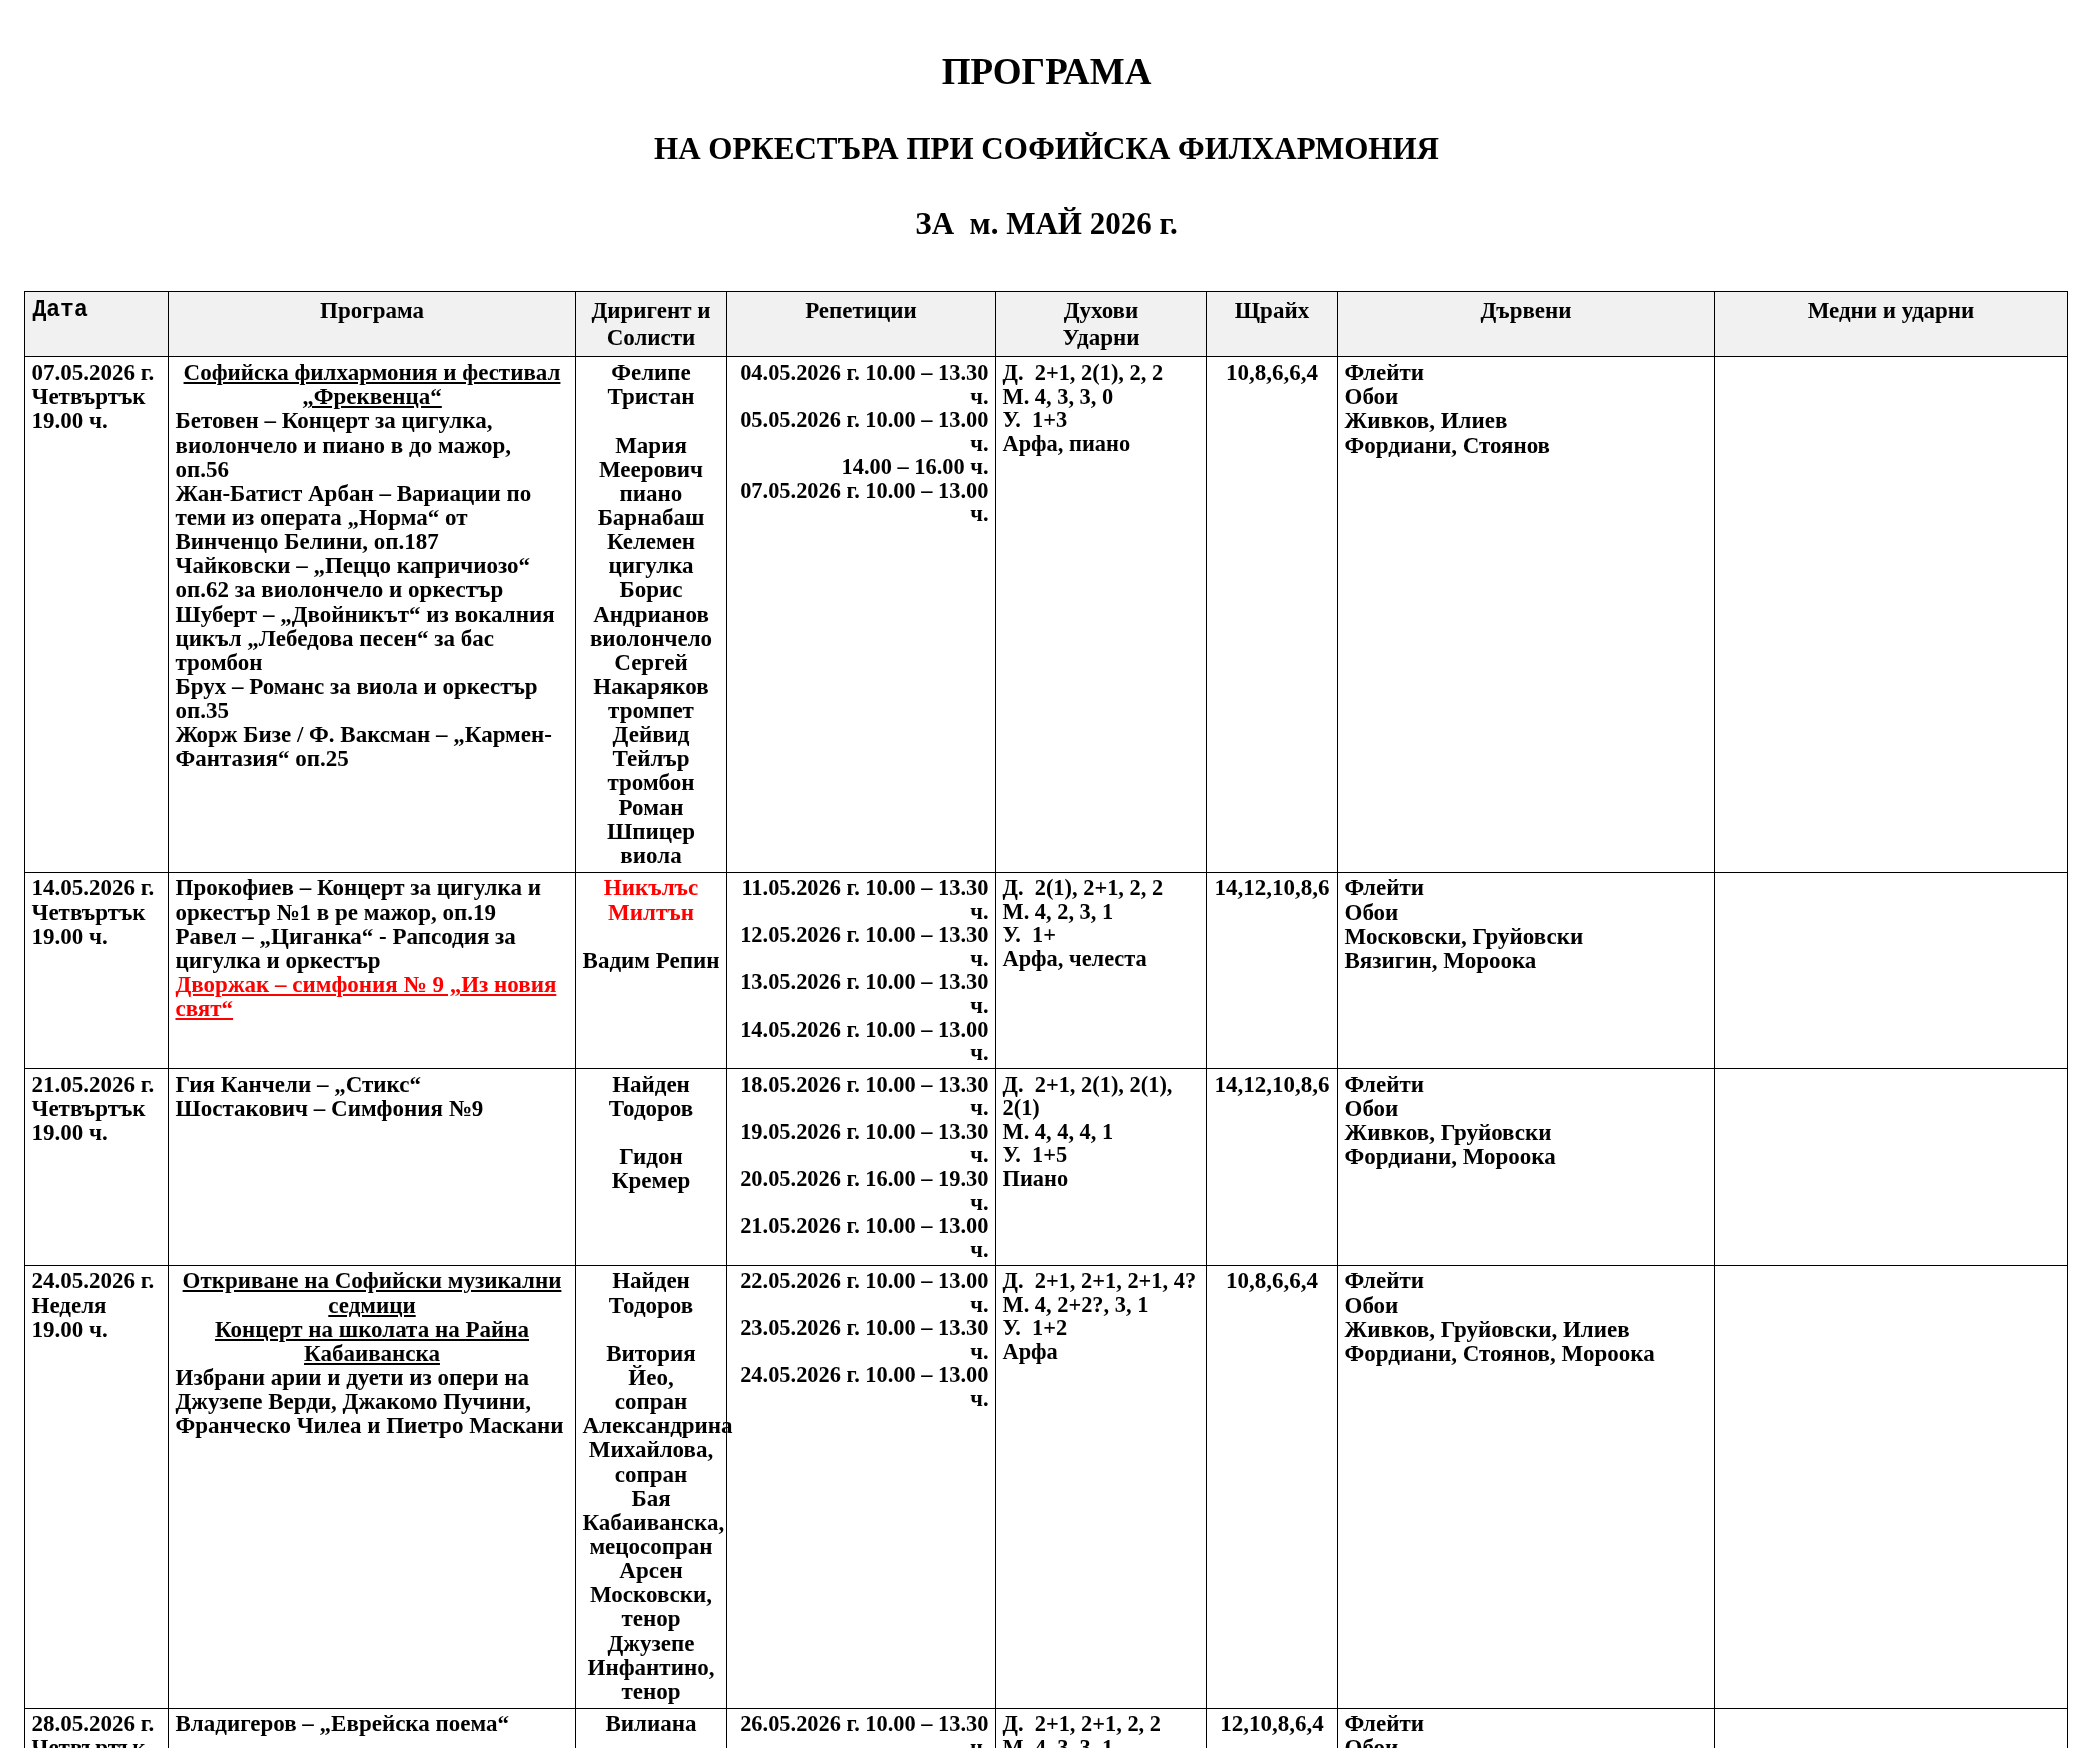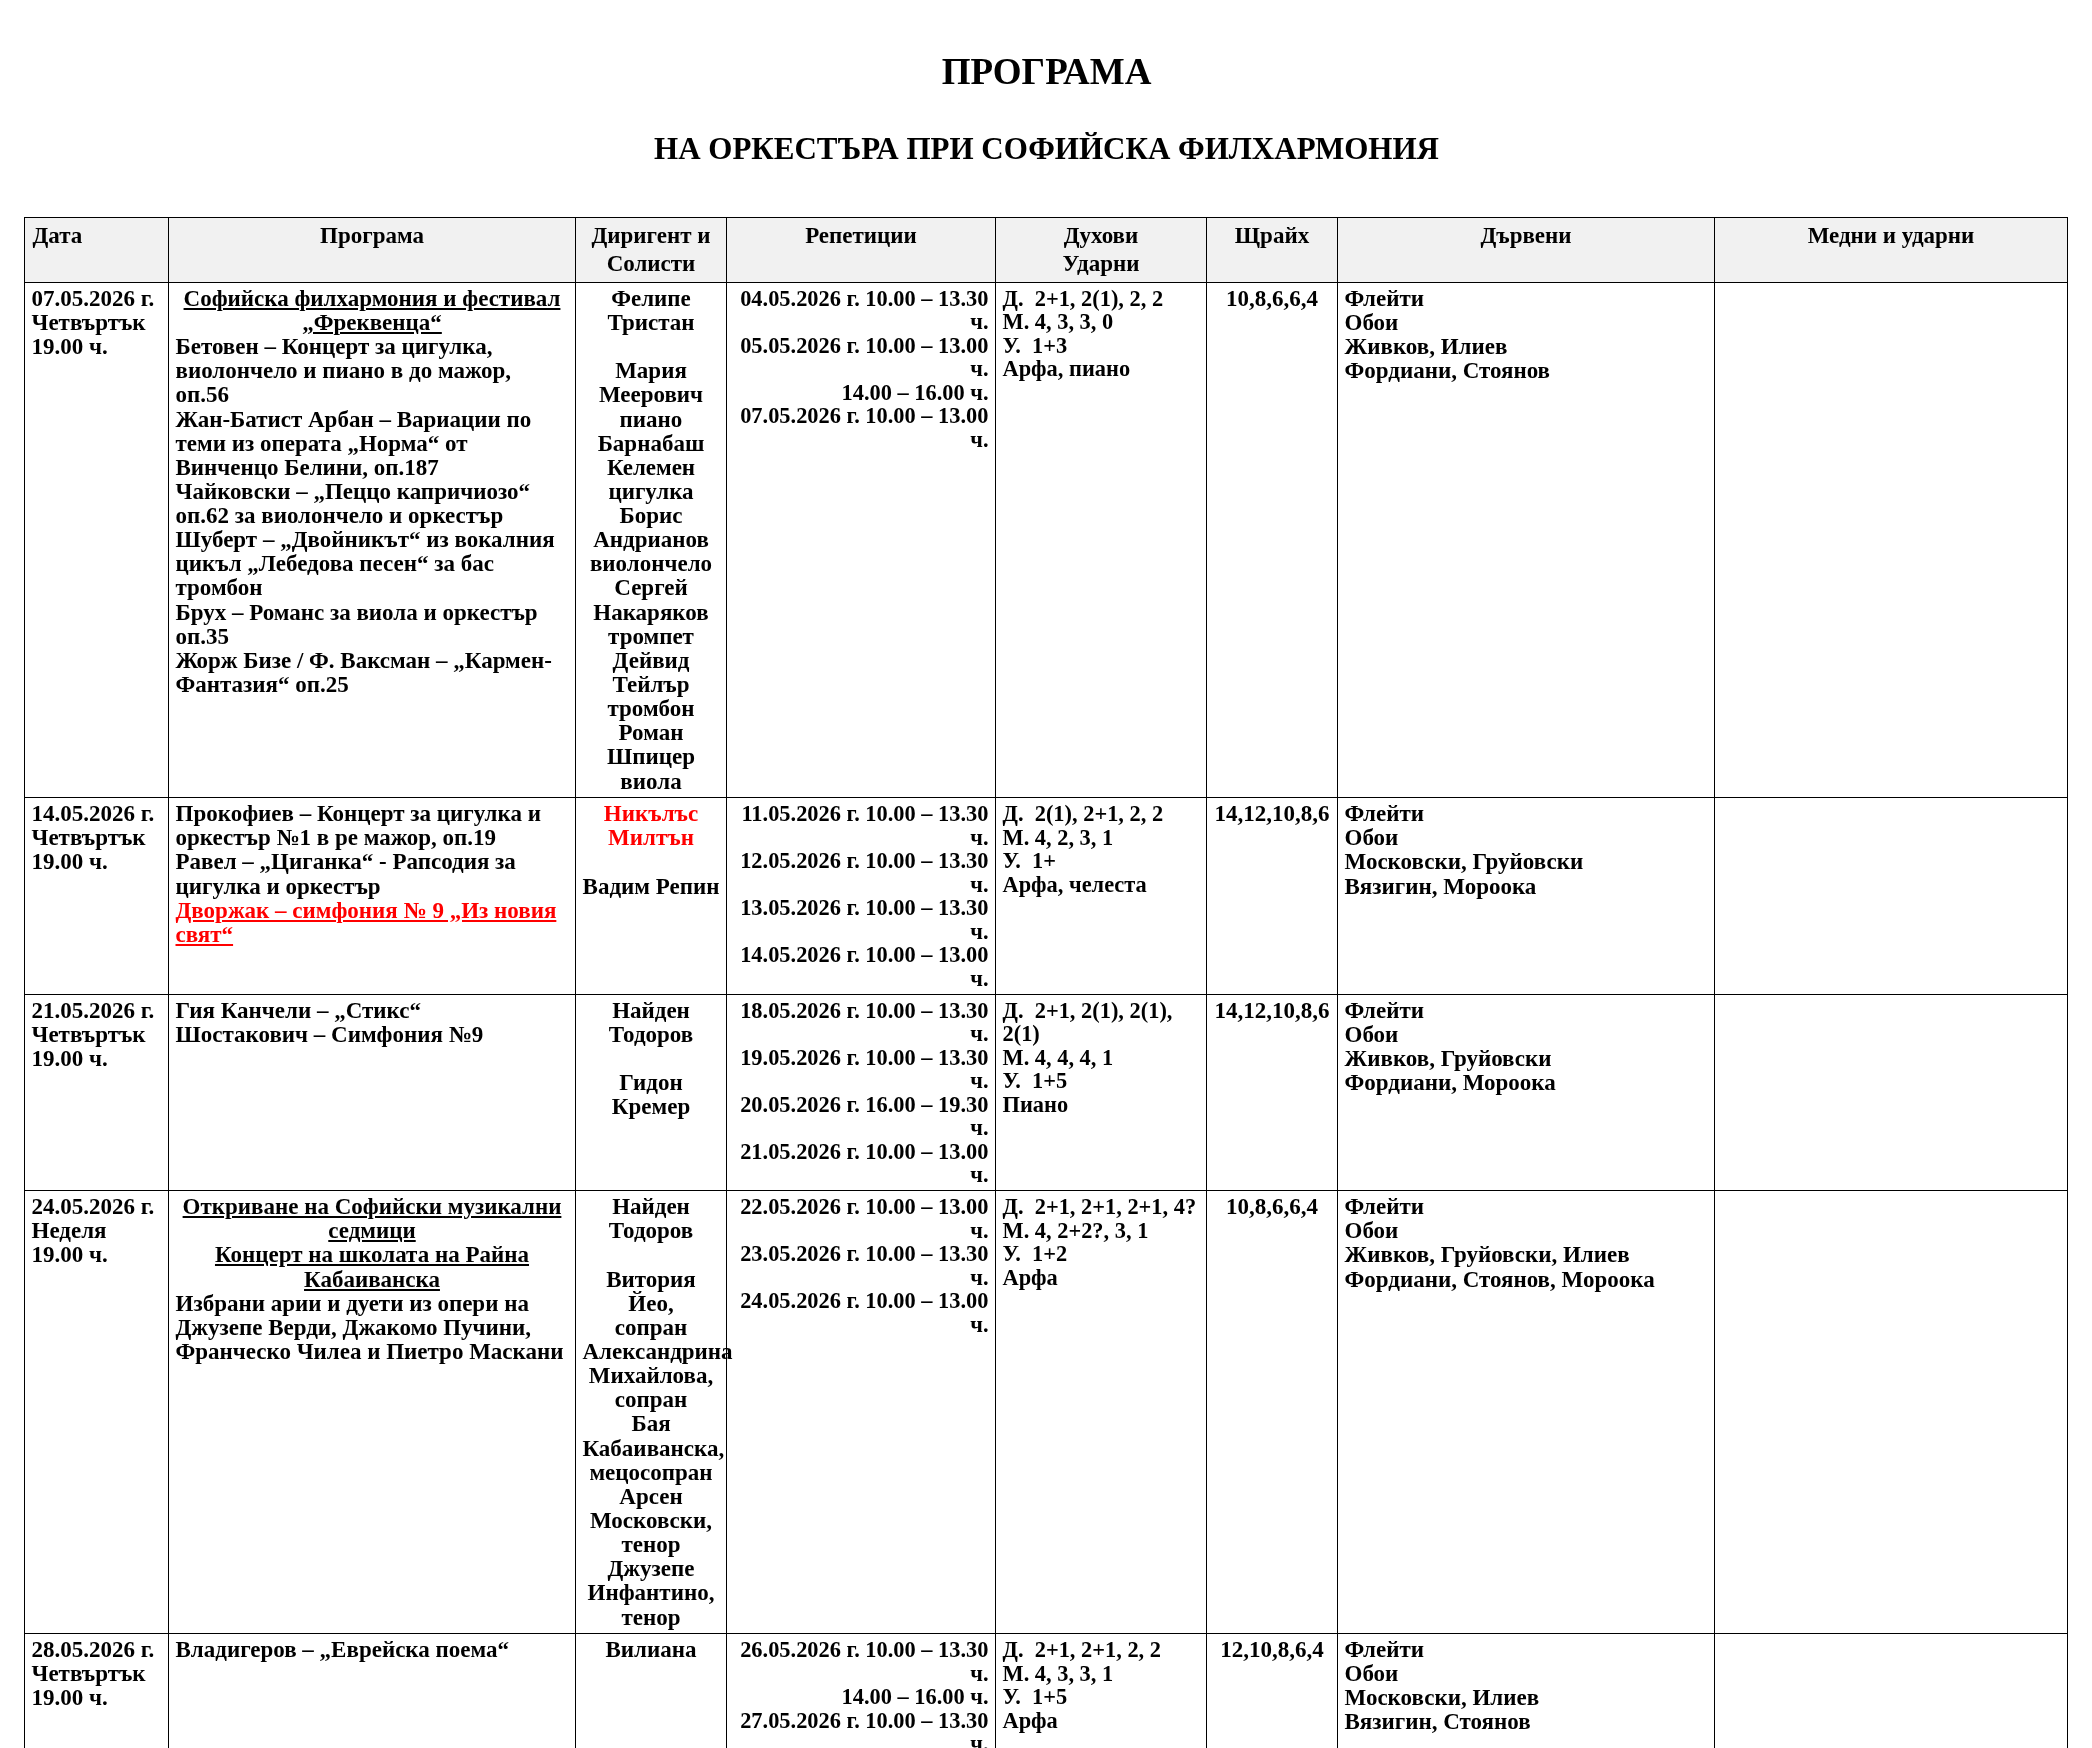--- a/index.html
+++ b/index.html
@@ -4,39 +4,40 @@
 <style>
   html,body{margin:0;padding:0;background:#ffffff;}
   body{width:2093px;min-height:1749px;font-family:"Liberation Serif","DejaVu Serif",serif;color:#000;}
   .page{padding:15px 0 37px 0;}
   .title-block{text-align:center;font-weight:bold;white-space:pre-wrap;}
   .title-main{font-size:37px;line-height:1.25;}
   .title-sub{font-size:31px;line-height:1.3;}
   table.schedule{border-collapse:collapse;table-layout:fixed;margin:13px 0 0 24px;width:2044px;}
   table.schedule th,table.schedule td{border:1.9px solid #000;vertical-align:top;font-weight:bold;}
   table.schedule th{font-size:23px;padding:4.7px 3.7px;text-align:center;white-space:pre-line;line-height:1.2;}
-  table.schedule th.th-left{text-align:left;padding-left:7.5px;}
+  table.schedule th.th-left{text-align:left;padding-left:7.5px;font-family:Liberation Mono, monospace;}
   table.schedule td{font-size:23px;line-height:1.05;padding:3.7px 6.5px;}
   .pre{white-space:pre-wrap;}
   td.cell-date{padding-left:5.6px;padding-right:1.9px;}
   td.cell-rehearsals .pre{text-align:right;font-size:22.4px;}
   td.cell-winds .pre{font-size:22.4px;}
   td.cell-conductor{text-align:center;}
   td.cell-strings{text-align:center;}
   .para{margin:0;}
   .cline{min-height:1.05em;}
 </style>
 </head>
 <body>
 
 <div class="page">
 
   <div class="title-block">
     <div class="title-main">ПРОГРАМА</div>
     <div class="title-sub">НА ОРКЕСТЪРА ПРИ СОФИЙСКА ФИЛХАРМОНИЯ</div>
+    <div class="title-sub">ЗА  м. МАЙ 2026 г.</div>
   </div>
 
   <table class="schedule">
     <colgroup>
       <col style="width:144px">
         <col style="width:407px">
         <col style="width:151px">
         <col style="width:269px">
       <col style="width:211px">
         <col style="width:131px">

